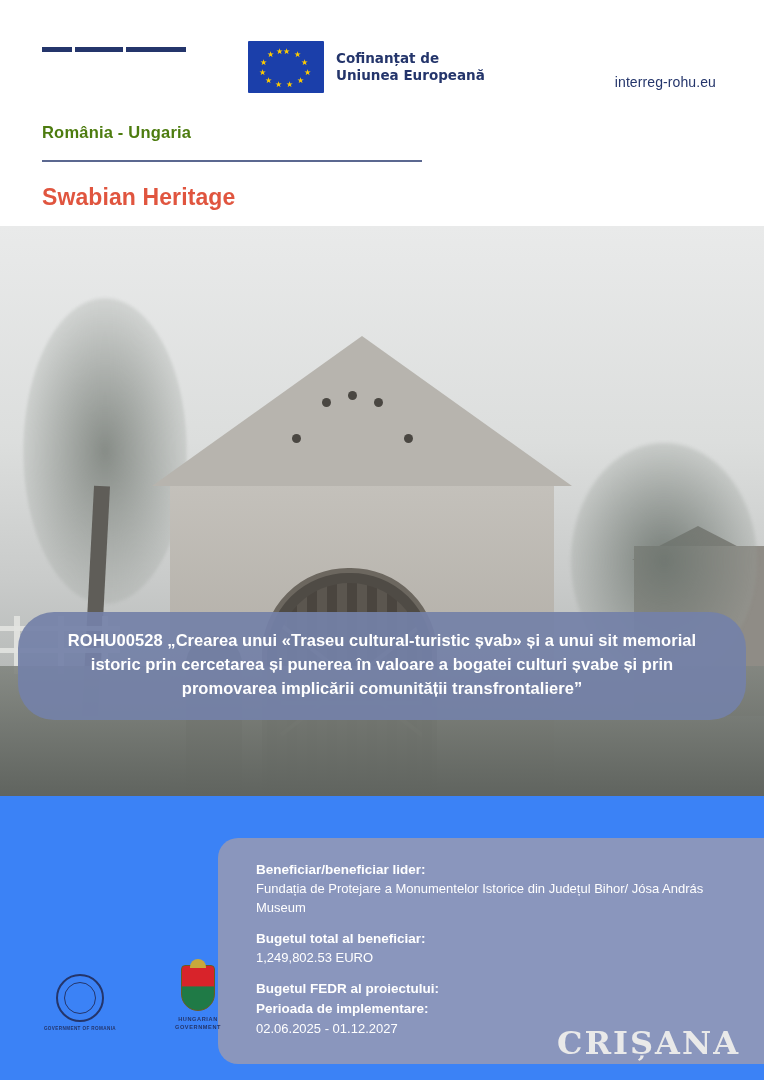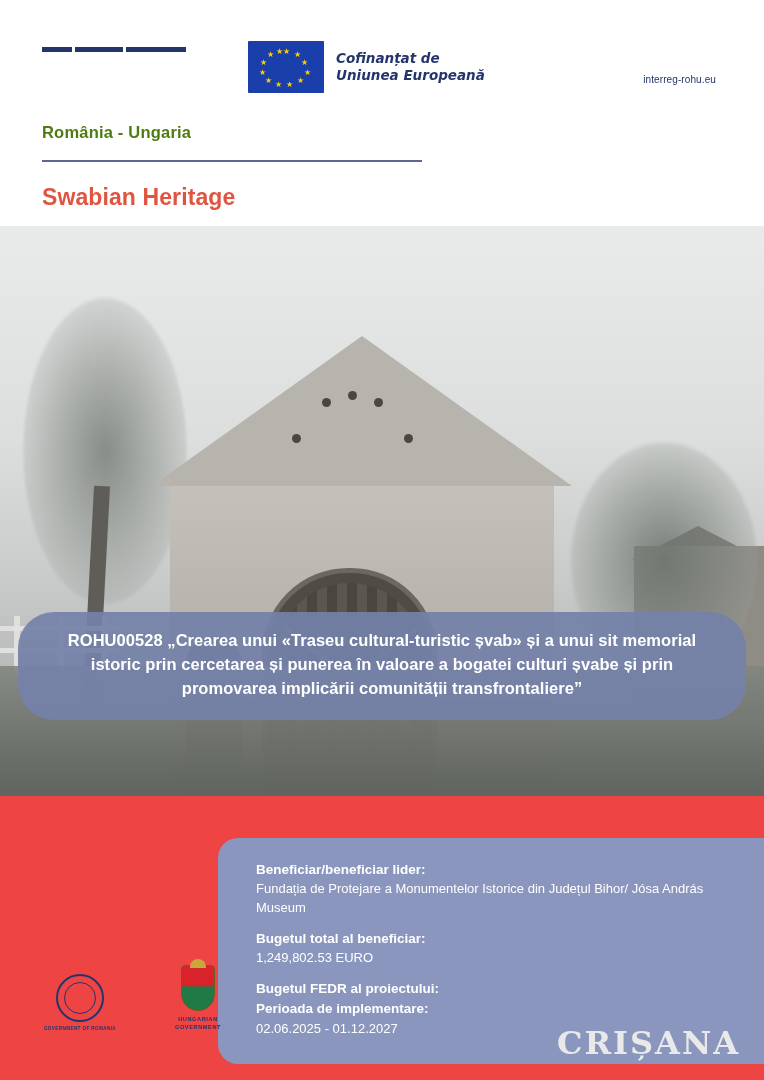--- a/index.html
+++ b/index.html
@@ -72,25 +72,24 @@
     color: #ffcc00;
     font-size: 8px;
     line-height: 8px;
   }
   .eu-text {
     font-size: 13.5px;
     font-weight: bold;
     color: #24356b;
     line-height: 1.25;
     font-family: "DejaVu Sans", sans-serif;
-    font-style: italic;
   }
   .website {
     margin-left: auto;
-    font-size: 10px;
+    font-size: 14px;
     color: #24356b;
     font-weight: normal;
     padding-top: 36px;
     padding-right: 8px;
     letter-spacing: 0.1px;
   }
   .country {
     margin-top: 30px;
     font-size: 16.5px;
     font-weight: bold;
@@ -246,21 +245,21 @@
     font-weight: bold;
     line-height: 1.45;
     letter-spacing: 0.05px;
   }
 
   
   .footer {
     position: absolute;
     left: 0; right: 0; bottom: 0;
     height: 284px;
-    background: #ef4444;
+    background: #3b82f6;
   }
   .info-panel {
     position: absolute;
     right: 0; top: 42px;
     width: 546px;
     background: #8a96bd;
     color: #ffffff;
     border-radius: 20px 0 0 20px;
     padding: 22px 30px 26px 38px;
   }

